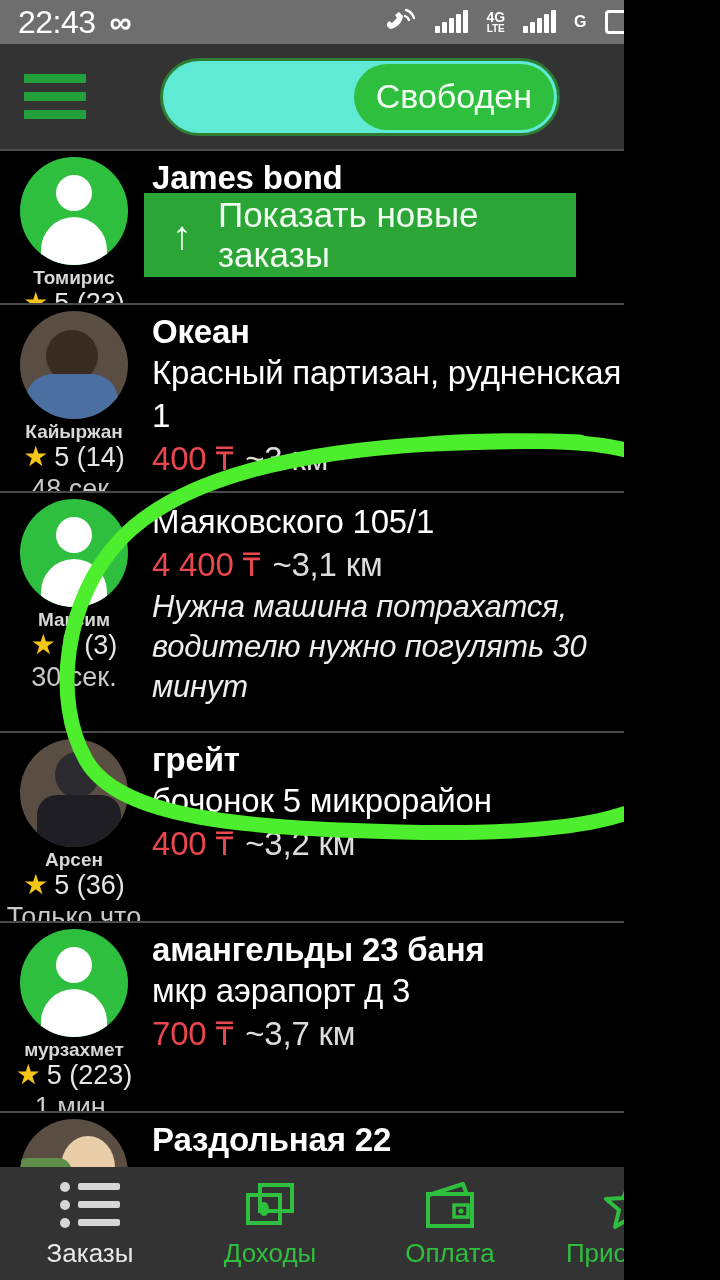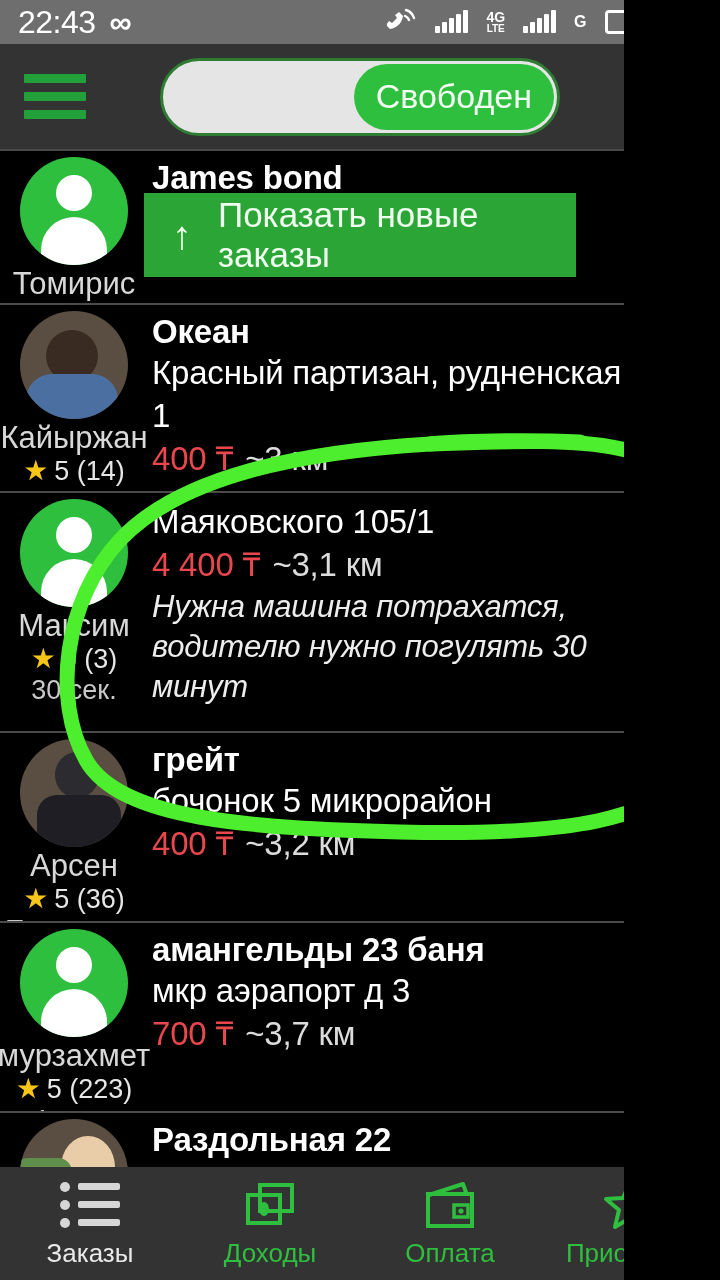--- a/index.html
+++ b/index.html
@@ -62,21 +62,21 @@
   .hamburger {
     width: 110px; display: flex; flex-direction: column;
     align-items: center; gap: 9px; cursor: pointer;
   }
   .hamburger span { display: block; width: 62px; height: 9px; background: #22a03a; border-radius: 1px; }
 
   .toggle-wrap { flex: 1; display: flex; justify-content: center; }
   .toggle {
     width: 400px; height: 78px;
     border: 3px solid #2e7d32; border-radius: 40px;
-    background: #e5e5e5; display: flex; align-items: center;
+    background: #5eead4; display: flex; align-items: center;
     justify-content: flex-end; padding: 3px; cursor: pointer;
   }
   .toggle-knob {
     background: #2fbf3f; border-radius: 36px;
     height: 100%; min-width: 198px;
     display: flex; align-items: center; justify-content: center;
     color: #f2fff2; font-size: 34px;
     padding: 0 22px;
   }
   .wrench { width: 110px; display: flex; justify-content: center; cursor: pointer; }
@@ -122,22 +122,22 @@
   .ph-a::before { content:""; position:absolute; left:24%; top:18%; width:52px; height:52px; border-radius:50%; background:#3a2b22; }
   .ph-a::after  { content:""; position:absolute; left:6%; top:58%; width:92px; height:60px; border-radius:26px 26px 0 0; background:#4a6fa0; }
   .ph-b { background: linear-gradient(160deg,#e9e9ea 0%,#cfcfd2 40%,#8c8d92 100%); }
   .ph-b::before { content:""; position:absolute; left:32%; top:12%; width:44px; height:46px; border-radius:50%; background:#2b2b30; }
   .ph-b::after  { content:""; position:absolute; left:16%; top:52%; width:84px; height:66px; border-radius:20px 20px 0 0; background:#1e1e24; }
   .ph-c { background: linear-gradient(150deg,#1d1d28 0%,#35303c 50%,#0e0e14 100%); }
   .ph-c::before { content:""; position:absolute; left:38%; top:16%; width:54px; height:62px; border-radius:50%; background:#e8cda8; }
   .ph-c::after  { content:""; position:absolute; left:-6%; top:36%; width:58px; height:62px; border-radius:14px; background:#5f8f4a; }
 
   .meta-name {
-    color: #d8d8d8; font-size: 31px; margin-top: 2px;
-    white-space: nowrap; line-height: 1.12;
+    color: #d8d8d8; font-size: 19px; margin-top: 2px;
+    white-space: nowrap; line-height: 1.12; font-weight: bold;
   }
   .meta-rating {
     color: #e6e6e6; font-size: 27px; line-height: 1.12;
     display: flex; align-items: center; gap: 6px; white-space: nowrap;
   }
   .star { color: #f5c518; font-size: 28px; line-height: 1; }
   .meta-time { color: #c9c9c9; font-size: 27px; line-height: 1.2; white-space: nowrap; }
 
   .card-body {
     flex: 1; min-width: 0;

